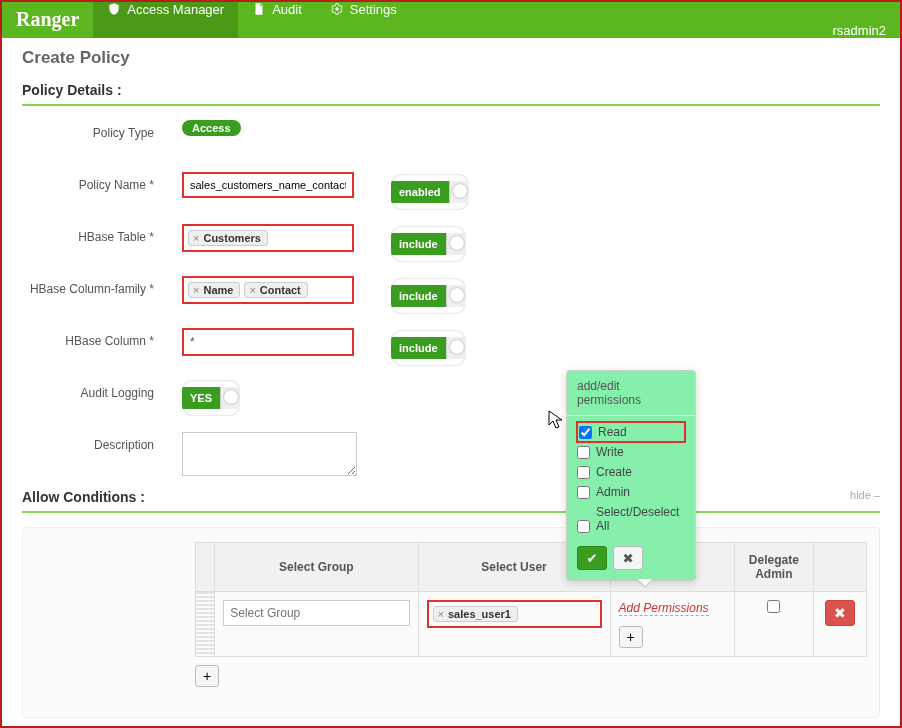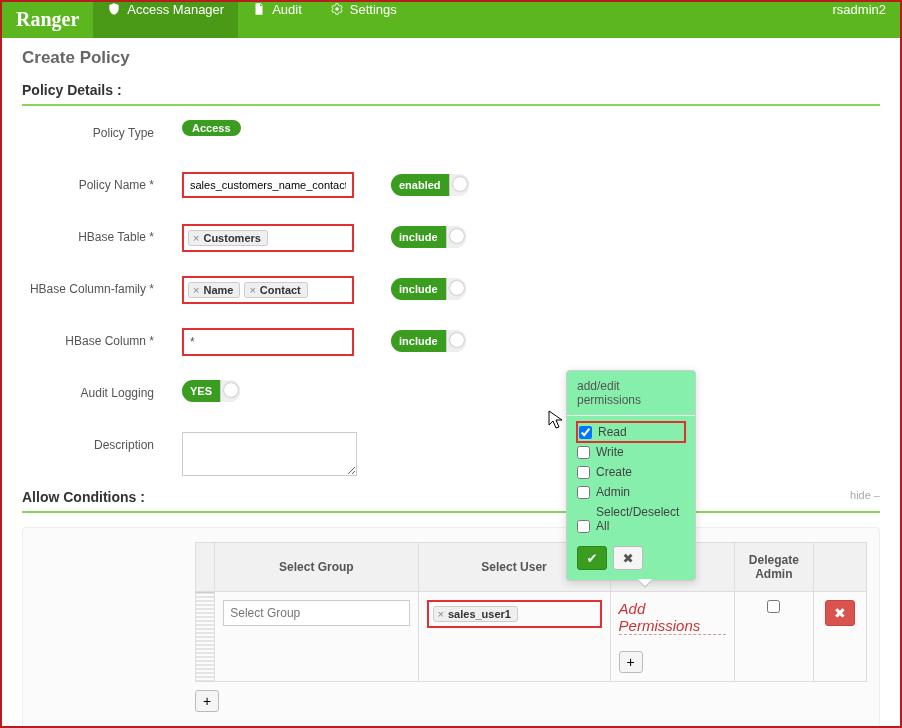--- a/index.html
+++ b/index.html
@@ -6,62 +6,62 @@
   body { font-family: Arial, Helvetica, sans-serif; font-size: 13px; color: #333; background: #fff; }
   .frame { width: 902px; height: 728px; border: 2px solid #b91c1c; overflow: hidden; position: relative; }
 
   
   .topnav { background: #5cb61f; height: 36px; display: flex; align-items: stretch; color: #fff; }
   .brand { font-size: 20px; font-weight: bold; padding: 6px 14px 0 14px; font-family: Georgia, serif; }
   .navitem { display: flex; padding: 0 14px; gap: 6px; cursor: pointer; font-size: 13px; }
   .navitem.active { background: #4a9a18; }
   .navitem .ico { width: 14px; height: 14px; }
   .spacer { flex: 1; }
-  .user { display: flex; align-items: flex-start; gap: 6px; padding: 0 14px; }
+  .user { display: flex; align-items: flex-end; gap: 6px; padding: 0 14px; }
 
   
   .page { padding: 10px 20px 0 20px; }
   .page-title { font-size: 17px; color: #666; font-weight: bold; margin-bottom: 14px; }
   .section-title { font-size: 14px; font-weight: bold; margin-bottom: 6px; }
   .hr-green { border: none; border-top: 2px solid #8bd45a; margin-bottom: 14px; }
 
   .formrow { display: flex; align-items: flex-start; min-height: 42px; margin-bottom: 10px; }
   .flabel { width: 160px; text-align: right; padding-right: 28px; padding-top: 6px; font-size: 12px; color: #555; }
   .fcontrol { width: 175px; }
   .ftoggle { margin-left: 34px; padding-top: 2px; }
 
   .input-text { width: 172px; height: 26px; border: 1px solid #ccc; padding: 0 6px; font-size: 11px; }
   .input-red { border: 2px solid #e03030 !important; }
   .tagbox { width: 172px; min-height: 28px; border: 1px solid #ccc; padding: 2px 4px; display: flex; flex-wrap: wrap; gap: 4px; align-items: center; }
   .tag { background: #efefef; border: 1px solid #ccc; border-radius: 3px; padding: 1px 6px 1px 4px; font-size: 11px; display: flex; align-items: center; gap: 4px; font-weight: bold; }
   .tag .x { color: #888; cursor: pointer; font-weight: normal; }
   .star-input { font-size: 12px; padding-left: 6px; color: #555; }
 
   .badge { display: inline-block; background: #3a9d1f; color: #fff; border-radius: 10px; padding: 2px 10px; font-size: 11px; font-weight: bold; }
-  .toggle-pill { display: inline-flex; align-items: center; height: 22px; border-radius: 11px; overflow: hidden; box-shadow: inset 0 0 2px rgba(0,0,0,.3); }
+  .toggle-pill { display: inline-flex; align-items: center; height: 36px; border-radius: 11px; overflow: hidden; box-shadow: inset 0 0 2px rgba(0,0,0,.3); }
   .toggle-pill .lab { background: #3a9d1f; color: #fff; font-size: 11px; font-weight: bold; padding: 0 8px; line-height: 22px; }
   .toggle-pill .knob-cap { width: 20px; height: 22px; background: #efefef; border-left: 1px solid #ccc; position: relative; }
   .toggle-pill .knob-cap::after { content:''; position:absolute; left:3px; top:3px; width:14px; height:14px; border-radius:50%; background:#fff; box-shadow:0 0 2px rgba(0,0,0,.4); }
 
   .textarea { width: 175px; height: 44px; border: 1px solid #ccc; resize: both; }
 
   .allow-wrapper { position: relative; }
   .hide-link { float: right; font-size: 11px; color: #aaa; }
 
   .cond-panel { background: #fbfbfb; border: 1px solid #eee; border-radius: 4px; margin: 10px 0 0 0; padding: 14px 12px 30px 12px; position: relative; }
 
   table.cond { width: 100%; border-collapse: collapse; padding-left: 6px; }
   table.cond th { background: #f1f1f1; border: 1px solid #ddd; font-size: 12px; font-weight: bold; color: #555; padding: 10px 8px; text-align: center; }
   table.cond td { border: 1px solid #ddd; padding: 8px; vertical-align: top; text-align: left; }
   .drag-dots { width: 12px; background: repeating-linear-gradient(#ccc, #ccc 1px, transparent 1px, transparent 4px); }
 
   .sel-input { width: 100%; height: 26px; border: 1px solid #ccc; padding: 0 6px; font-size: 12px; color: #999; }
   .sel-usertag-box { border: 2px solid #e03030; padding: 2px 4px; display:flex; gap:4px; align-items:center; min-height:28px; }
   .perm-cell { text-align: center; }
-  .perm-link { color: #c33; font-style: italic; font-size: 15px; text-decoration: none; border-bottom: 1px dashed #c99; display:inline-block; margin-bottom:16px; }
+  .perm-link { color: #c33; font-style: italic; font-size: 12px; text-decoration: none; border-bottom: 1px dashed #c99; display:inline-block; margin-bottom:10px; }
   .btn-plus { width: 24px; height: 22px; border: 1px solid #bbb; background:#f5f5f5; border-radius:3px; font-size:14px; line-height:18px; cursor:pointer; }
   .btn-del { width: 30px; height: 26px; background: #d9534f; border: 1px solid #c9433f; border-radius: 3px; color: #fff; font-size: 14px; cursor:pointer; }
   .row-add { margin-top: 8px; }
 
   
   .popup { position: absolute; left: 564px; top: 368px; width: 130px; background: #86efac; border: 1px solid #ccc; border-radius: 4px; box-shadow: 0 2px 8px rgba(0,0,0,.15); z-index: 50; }
   .popup .ph { padding: 8px 10px; font-size: 12px; color: #555; border-bottom: 1px solid #eee; }
   .popup .pbody { padding: 6px 10px 10px 10px; }
   .popup .opt { display:flex; align-items:flex-end; gap:6px; font-size:12px; color:#444; padding:3px 0; }
   .popup .opt.hl { outline: 2px solid #e03030; outline-offset:-1px; padding-left:2px; padding-right:2px; }

